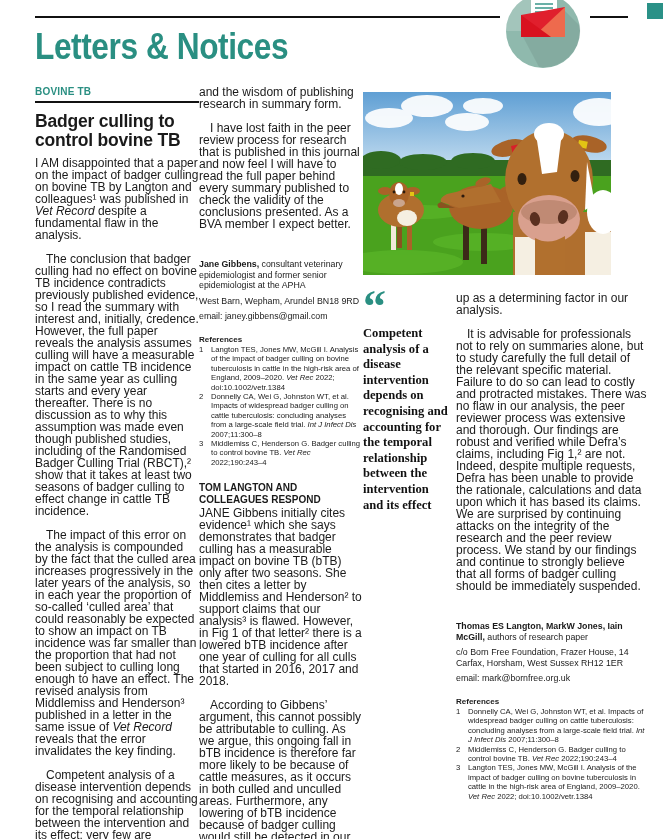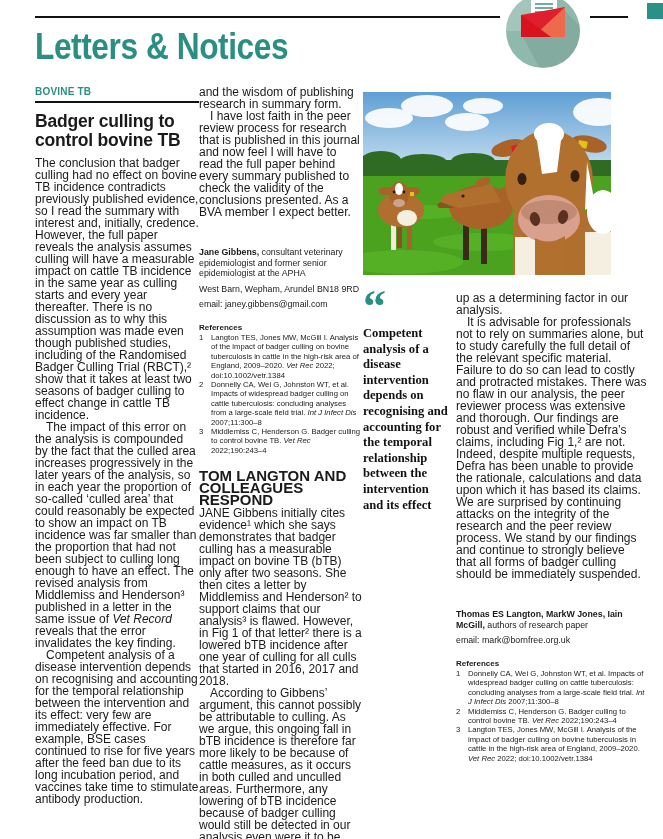--- a/index.html
+++ b/index.html
@@ -22,34 +22,34 @@
   .col  { width:164px; flex:none; }
   .col3 { flex:1; }
 
   .kicker {
     color:#2a8f82; font-weight:bold; font-size:10px; letter-spacing:.2px;
     border-bottom:2px solid #111; padding-bottom:4px;
   }
   .headline { font-size:17.5px; font-weight:bold; line-height:19px; letter-spacing:-0.2px; margin:9px 0 7px; }
 
   .body-par { font-size:12px; line-height:12px; }
-  .body-par + .body-par { text-indent:11px; }
+  .body-par + .body-par { text-indent:11px;margin-top:12px; }
 
   .sig-block { margin-top:29px; font-size:8.8px; line-height:10.5px; }
   .sig-name  { font-weight:bold; }
   .sig-addr  { margin-top:5px; }
   .sig-email { margin-top:5px; }
 
   .refs { margin-top:13px; font-size:7.7px; line-height:9.4px; }
   .refs-heading { font-weight:bold; font-size:8px; margin-bottom:1px; }
   .ref { display:flex; gap:5px; }
   .ref-num { flex:none; width:7px; }
   .ref-text { flex:1; }
 
-  .respond-heading { font-weight:bold; font-size:15px; line-height:12px; margin-top:15px; margin-bottom:1px; }
+  .respond-heading { font-weight:bold; font-size:10px; line-height:12px; margin-top:15px; margin-bottom:1px; }
 
   .photo { display:block; width:248px; height:183px; margin-top:6px; }
 
   .quote-row { display:flex; gap:7px; margin-top:17px; }
   .quote-col { width:86px; flex:none; }
   .quote-mark {
     font-family:"Liberation Serif", serif; font-weight:bold; color:#2a8f82;
     font-size:46px; line-height:30px; letter-spacing:-2px;
   }
   .quote-text {
@@ -82,20 +82,21 @@
 </svg>
 
 <div class="page-title">Letters &amp; Notices</div>
 
 <div class="columns">
 
   <div class="col">
     <div class="kicker">BOVINE TB</div>
     <div class="headline">Badger culling to control bovine TB</div>
     <div>
+        <p class="body-par">I AM disappointed that a paper on the impact of badger culling on bovine TB by Langton and colleagues¹ was published in <i>Vet Record</i> despite a fundamental flaw in the analysis.</p>
         <p class="body-par">The conclusion that badger culling had no effect on bovine TB incidence contradicts previously published evidence, so I read the summary with interest and, initially, credence. However, the full paper reveals the analysis assumes culling will have a measurable impact on cattle TB incidence in the same year as culling starts and every year thereafter. There is no discussion as to why this assumption was made even though published studies, including of the Randomised Badger Culling Trial (RBCT),² show that it takes at least two seasons of badger culling to effect change in cattle TB incidence.</p>
         <p class="body-par">The impact of this error on the analysis is compounded by the fact that the culled area increases progressively in the later years of the analysis, so in each year the proportion of so-called ‘culled area’ that could reasonably be expected to show an impact on TB incidence was far smaller than the proportion that had not been subject to culling long enough to have an effect. The revised analysis from Middlemiss and Henderson³ published in a letter in the same issue of <i>Vet Record</i> reveals that the error invalidates the key finding.</p>
         <p class="body-par">Competent analysis of a disease intervention depends on recognising and accounting for the temporal relationship between the intervention and its effect: very few are immediately effective. For example, BSE cases continued to rise for five years after the feed ban due to its long incubation period, and vaccines take time to stimulate antibody production.</p>
       </div>
   </div>
 
   <div class="col">
     <div>
         <p class="body-par">and the wisdom of publishing research in summary form.</p>
         <p class="body-par">I have lost faith in the peer review process for research that is published in this journal and now feel I will have to read the full paper behind every summary published to check the validity of the conclusions presented. As a BVA member I expect better.</p>
@@ -220,20 +221,21 @@
         <div class="quote-text">Competent analysis of a disease intervention depends on recognising and accounting for the temporal relationship between the intervention and its effect</div>
       </div>
       <div class="col3-text">
         <div>
             <p class="body-par">up as a determining factor in our analysis.</p>
             <p class="body-par">It is advisable for professionals not to rely on summaries alone, but to study carefully the full detail of the relevant specific material. Failure to do so can lead to costly and protracted mistakes. There was no flaw in our analysis, the peer reviewer process was extensive and thorough. Our findings are robust and verified while Defra’s claims, including Fig 1,² are not. Indeed, despite multiple requests, Defra has been unable to provide the rationale, calculations and data upon which it has based its claims. We are surprised by continuing attacks on the integrity of the research and the peer review process. We stand by our findings and continue to strongly believe that all forms of badger culling should be immediately suspended.</p>
           </div>
 
         <div class="sig-block">
           <div><span class="sig-name">Thomas ES Langton, MarkW Jones, Iain McGill, </span><span>authors of research paper</span></div>
+          <div class="sig-addr">c/o Born Free Foundation, Frazer House, 14 Carfax, Horsham, West Sussex RH12 1ER</div>
           <div class="sig-email">email: mark@bornfree.org.uk</div>
         </div>
 
         <div class="refs">
           <div class="refs-heading">References</div>
           <div>
               <div class="ref">
                 <span class="ref-num">1</span>
                 <span class="ref-text">Donnelly CA, Wei G, Johnston WT, et al. Impacts of widespread badger culling on cattle tuberculosis: concluding analyses from a large-scale field trial. <i>Int J Infect Dis</i> 2007;11:300–8</span>
               </div>

